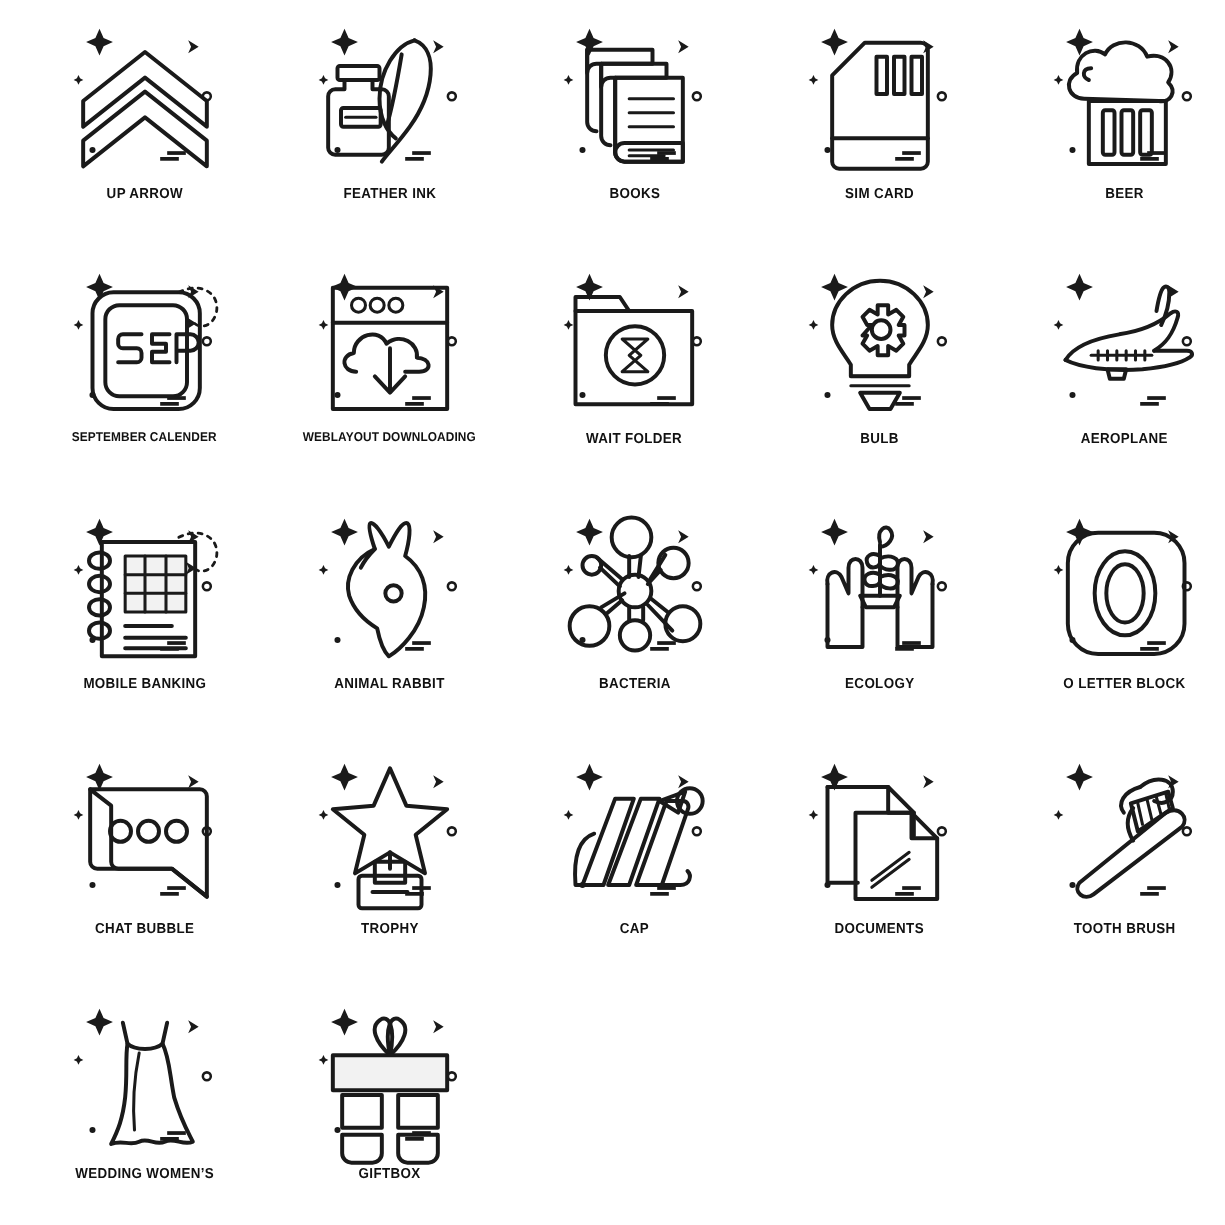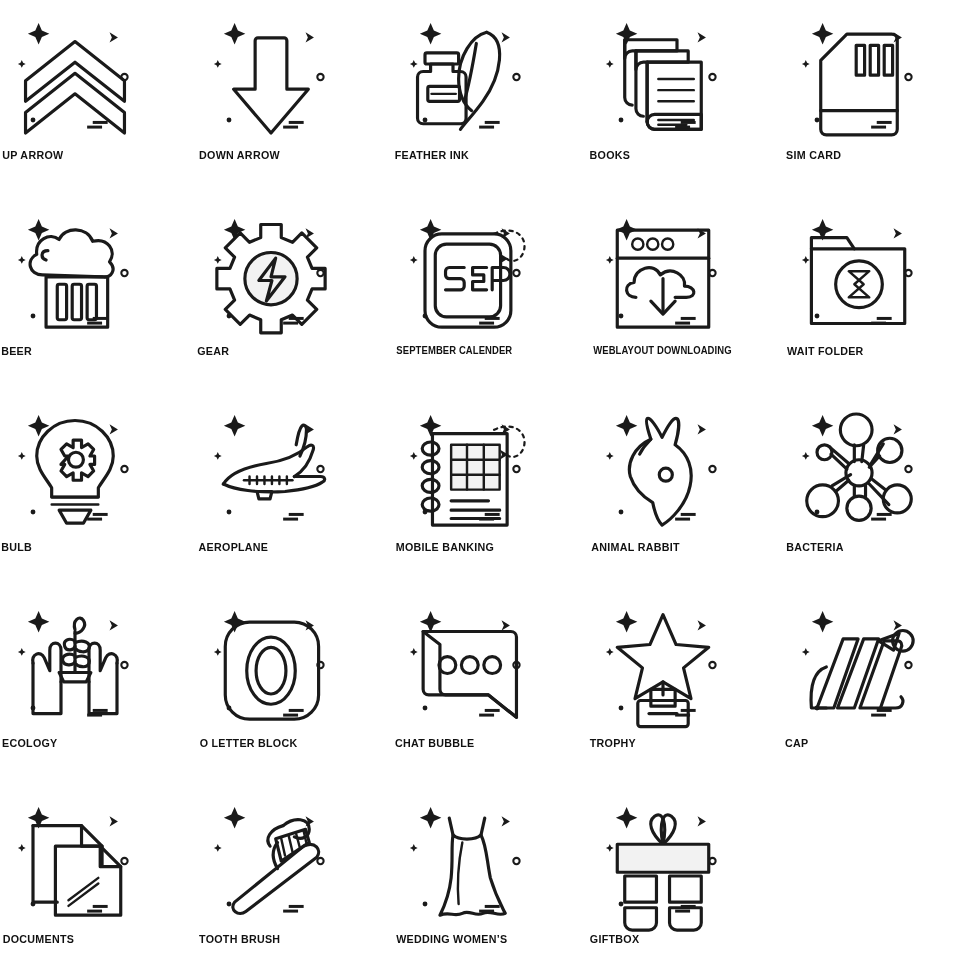--- a/index.html
+++ b/index.html
@@ -19,24 +19,25 @@
     height: 980px;
     display: grid;
     grid-template-columns: repeat(5, 196px);
     grid-template-rows: repeat(5, 196px);
     background: #ffffff;
   }
   .icon-cell {
     position: relative;
     display: flex;
     flex-direction: column;
-    align-items: flex-start;
+    align-items: center;
     justify-content: flex-start;
     box-sizing: border-box;
     padding-top: 8px;
+    padding-left: 35px;
   }
   .icon-art {
     width: 150px;
     height: 140px;
     display: block;
   }
   .icon-label {
     margin-top: 2px;
     font-family: "Liberation Sans", sans-serif;
     font-weight: bold;
@@ -110,47 +111,20 @@
         <g>
           <path class="deco" d="M94 121 h16 v3.2 h-16 Z"></path>
           <path class="deco" d="M88 126 h16 v3.2 h-16 Z"></path>
         </g>
       </svg>
       <div class="icon-label">UP ARROW</div>
     </div>
     <div class="icon-cell">
       <svg class="icon-art" viewBox="0 0 150 150">
         <g>
-          <path class="ln" d="M61 32 h28 a3 3 0 0 1 3 3 v52 h23 L75 134 L35 87 h23 V35 a3 3 0 0 1 3 -3 Z"></path>
-        </g>
-        <g>
-          <path class="deco" d="M36 16 L39.5 24 L47.5 27.5 L39.5 31 L36 39 L32.5 31 L24.5 27.5 L32.5 24 Z"></path>
-        </g>
-        <g>
-          <path class="deco" d="M112 26 L121 31.5 L112 37 L114.5 31.5 Z"></path>
-        </g>
-        <g>
-          <circle class="deco-ring" cx="128" cy="74" r="3.4"></circle>
-        </g>
-        <g>
-          <path class="deco" d="M17 62 L19.2 66.5 L23.7 68.7 L19.2 70.9 L17 75.4 L14.8 70.9 L10.3 68.7 L14.8 66.5 Z" transform="scale(0.62) translate(12,28)"></path>
-        </g>
-        <g>
-          <circle class="deco" cx="30" cy="120" r="2.6"></circle>
-        </g>
-        <g>
-          <path class="deco" d="M94 121 h16 v3.2 h-16 Z"></path>
-          <path class="deco" d="M88 126 h16 v3.2 h-16 Z"></path>
-        </g>
-      </svg>
-      <div class="icon-label">DOWN ARROW</div>
-    </div>
-    <div class="icon-cell">
-      <svg class="icon-art" viewBox="0 0 150 150">
-        <g>
           <path class="ln" d="M96 26 C118 34 112 72 92 100 C82 114 72 124 68 130"></path>
           <path class="ln" d="M96 26 C80 30 66 52 66 76 C66 92 72 104 80 110"></path>
           <path class="ln" d="M85 38 C82 56 78 80 72 100"></path>
           <rect class="ln" x="30" y="48" width="36" height="12" rx="2"></rect>
           <path class="ln" d="M36 60 h24 v8 h8 a6 6 0 0 1 6 6 v44 a6 6 0 0 1 -6 6 H28 a6 6 0 0 1 -6 -6 V74 a6 6 0 0 1 6 -6 h8 Z"></path>
           <rect class="ln" x="33" y="84" width="34" height="16" rx="2"></rect>
           <path class="ln-thin" d="M37 92 h26"></path>
         </g>
         <g>
           <path class="deco" d="M36 16 L39.5 24 L47.5 27.5 L39.5 31 L36 39 L32.5 31 L24.5 27.5 L32.5 24 Z"></path>
@@ -263,49 +237,20 @@
         </g>
         <g>
           <circle class="deco" cx="30" cy="120" r="2.6"></circle>
         </g>
         <g>
           <path class="deco" d="M94 121 h16 v3.2 h-16 Z"></path>
           <path class="deco" d="M88 126 h16 v3.2 h-16 Z"></path>
         </g>
       </svg>
       <div class="icon-label">BEER</div>
-    </div>
-    <div class="icon-cell">
-      <svg class="icon-art" viewBox="0 0 150 150">
-        <g>
-          <path class="ln" d="M64 22 h22 v14 l12 5 l10 -10 l16 16 l-10 10 l5 12 h14 v22 h-14 l-5 12 l10 10 l-16 16 l-10 -10 l-12 5 v14 H64 v-14 l-12 -5 l-10 10 l-16 -16 l10 -10 l-5 -12 H17 V69 h14 l5 -12 l-10 -10 l16 -16 l10 10 l12 -5 Z"></path>
-          <circle class="ln fillsoft" cx="75" cy="80" r="28"></circle>
-          <path class="ln" d="M80 58 L62 82 h14 l-6 22 l20 -26 H75 Z"></path>
-        </g>
-        <g>
-          <path class="deco" d="M36 16 L39.5 24 L47.5 27.5 L39.5 31 L36 39 L32.5 31 L24.5 27.5 L32.5 24 Z"></path>
-        </g>
-        <g>
-          <path class="deco" d="M112 26 L121 31.5 L112 37 L114.5 31.5 Z"></path>
-        </g>
-        <g>
-          <circle class="deco-ring" cx="128" cy="74" r="3.4"></circle>
-        </g>
-        <g>
-          <path class="deco" d="M17 62 L19.2 66.5 L23.7 68.7 L19.2 70.9 L17 75.4 L14.8 70.9 L10.3 68.7 L14.8 66.5 Z" transform="scale(0.62) translate(12,28)"></path>
-        </g>
-        <g>
-          <circle class="deco" cx="30" cy="120" r="2.6"></circle>
-        </g>
-        <g>
-          <path class="deco" d="M94 121 h16 v3.2 h-16 Z"></path>
-          <path class="deco" d="M88 126 h16 v3.2 h-16 Z"></path>
-        </g>
-      </svg>
-      <div class="icon-label">GEAR</div>
     </div>
     <div class="icon-cell">
       <svg class="icon-art" viewBox="0 0 150 150">
         <g>
           <rect class="ln" x="30" y="32" width="92" height="100" rx="18"></rect>
           <rect class="ln" x="41" y="43" width="70" height="78" rx="12"></rect>
           <g>
             <path class="ln" d="M72 68 h-16 a4 4 0 0 0 -4 4 v4 a4 4 0 0 0 4 4 h12 a4 4 0 0 1 4 4 v4 a4 4 0 0 1 -4 4 h-16"></path>
             <path class="ln" d="M96 68 h-15 v8 h12 v7 h-12 v9 h15"></path>
             <path class="ln" d="M102 92 V68 h12 a7 7 0 0 1 0 14 h-12"></path>

